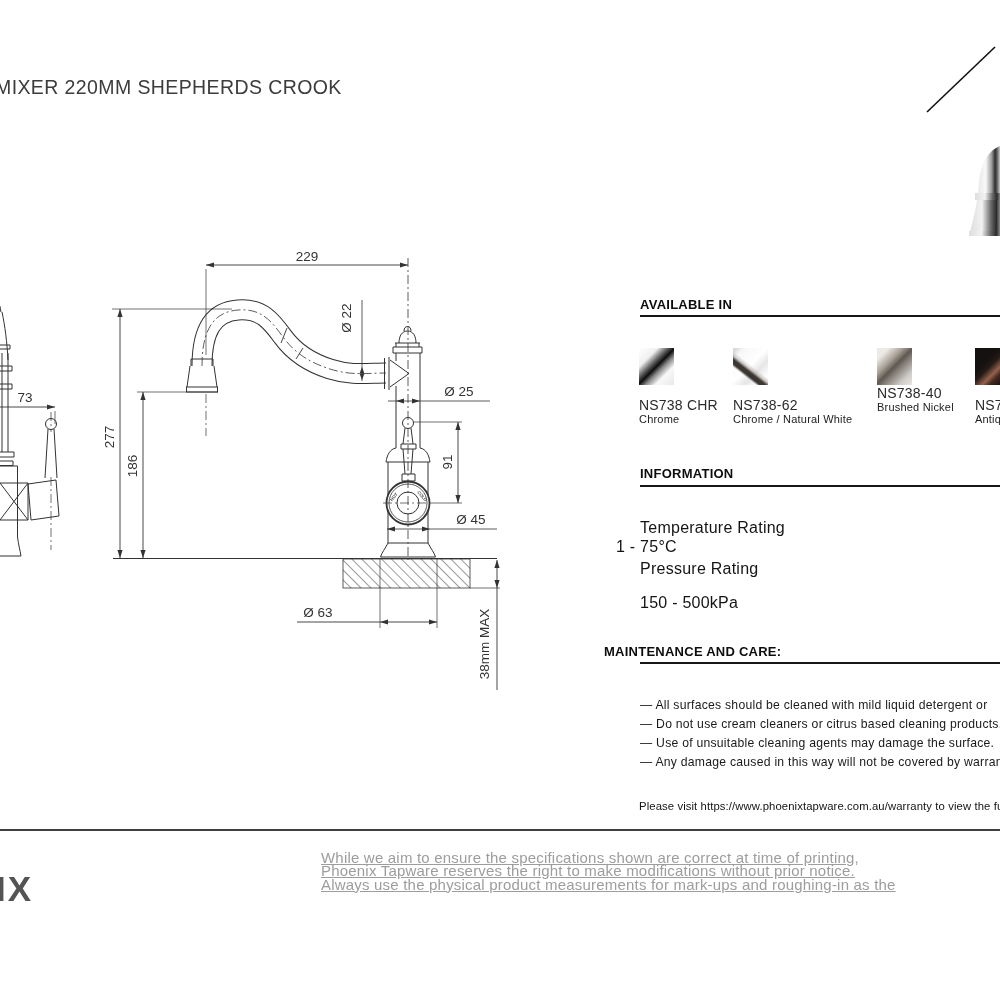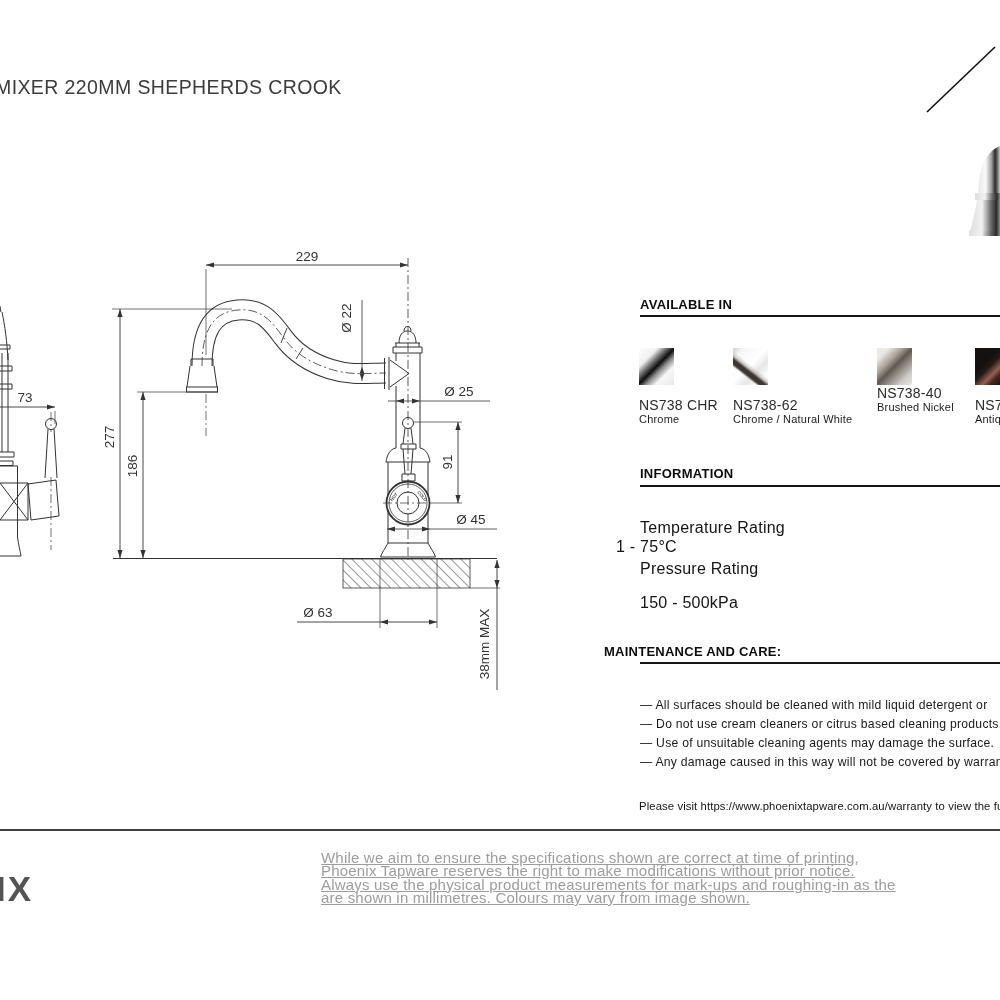--- a/index.html
+++ b/index.html
@@ -263,14 +263,13 @@
 <div class="abs warranty-note" style="left:639px;top:800px;">Please visit https://www.phoenixtapware.com.au/warranty to view the full</div>
 
 <div class="abs rule-full" style="left:0;top:829px;width:1000px;"></div>
 
 <div class="abs logo-frag">IX</div>
 
 <div class="abs" style="left:321px;top:851px;">
   <div class="disc-line">While we aim to ensure the specifications shown are correct at time of printing,</div>
   <div class="disc-line">Phoenix Tapware reserves the right to make modifications without prior notice.</div>
   <div class="disc-line">Always use the physical product measurements for mark-ups and roughing-in as the</div>
-  <div class="disc-line">are shown in millimetres. Colours may vary from image shown.</div>
 </div>
 
 </body></html>

